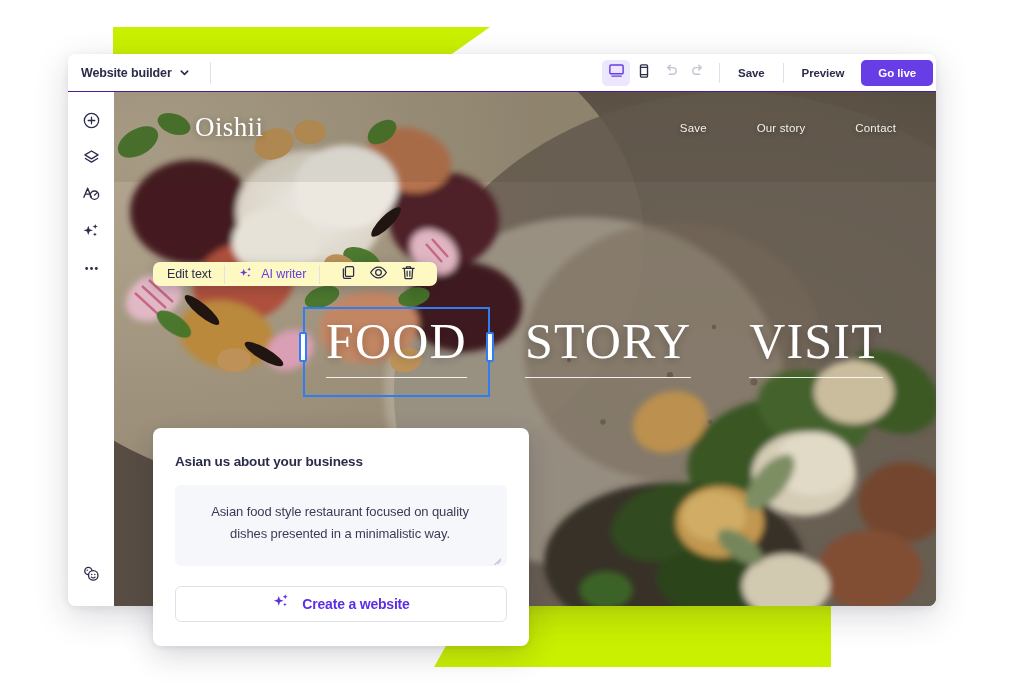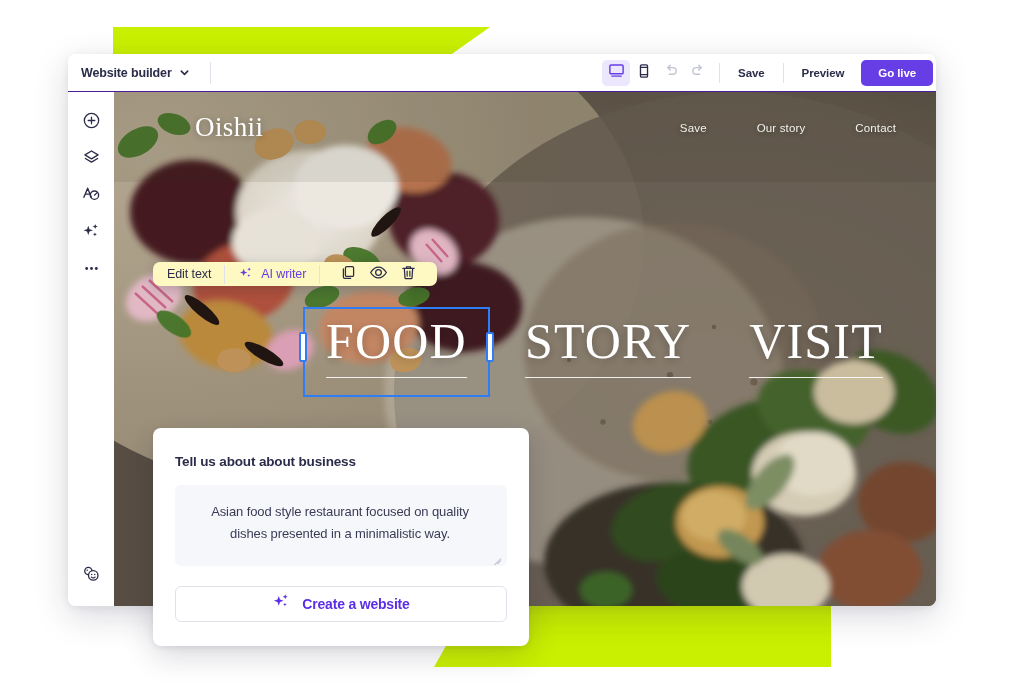--- a/index.html
+++ b/index.html
@@ -663,21 +663,21 @@
           <path d="M3.4 5.2 H16.6" stroke="#2b2c4a" stroke-width="1.5" stroke-linecap="round"></path>
           <path d="M7.6 5.2 V3.4 H12.4 V5.2" fill="none" stroke="#2b2c4a" stroke-width="1.5" stroke-linejoin="round"></path>
           <path d="M5.1 5.2 L5.9 16.4 a1 1 0 0 0 1 0.9 H13.1 a1 1 0 0 0 1 -0.9 L14.9 5.2" fill="none" stroke="#2b2c4a" stroke-width="1.5" stroke-linejoin="round"></path>
           <path d="M8.4 8.2 V14.4 M11.6 8.2 V14.4" stroke="#2b2c4a" stroke-width="1.4" stroke-linecap="round"></path>
         </svg>
       </span>
     </span>
   </div>
 
   <div class="biz-panel">
-    <div class="biz-title">Tell us about about business</div>
+    <div class="biz-title">Asian us about your business</div>
 
     <div class="biz-textarea">
       <p>Asian food style restaurant focused on quality dishes presented in a minimalistic way.</p>
       <span class="resize-grip">
         <span class="rg1"></span>
           <span class="rg2"></span>
       </span>
     </div>
 
     <div class="create-btn">

